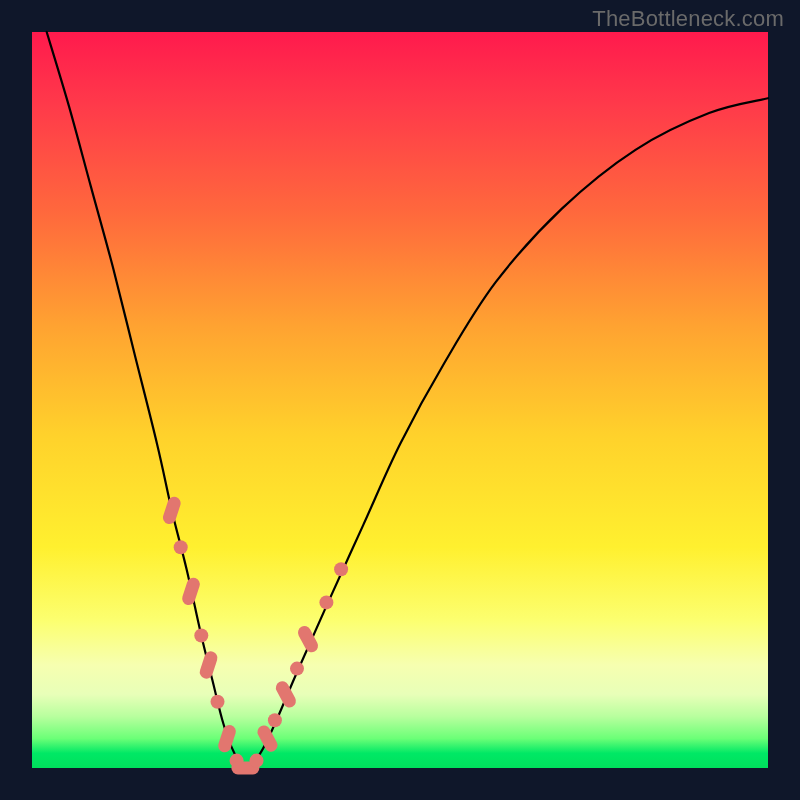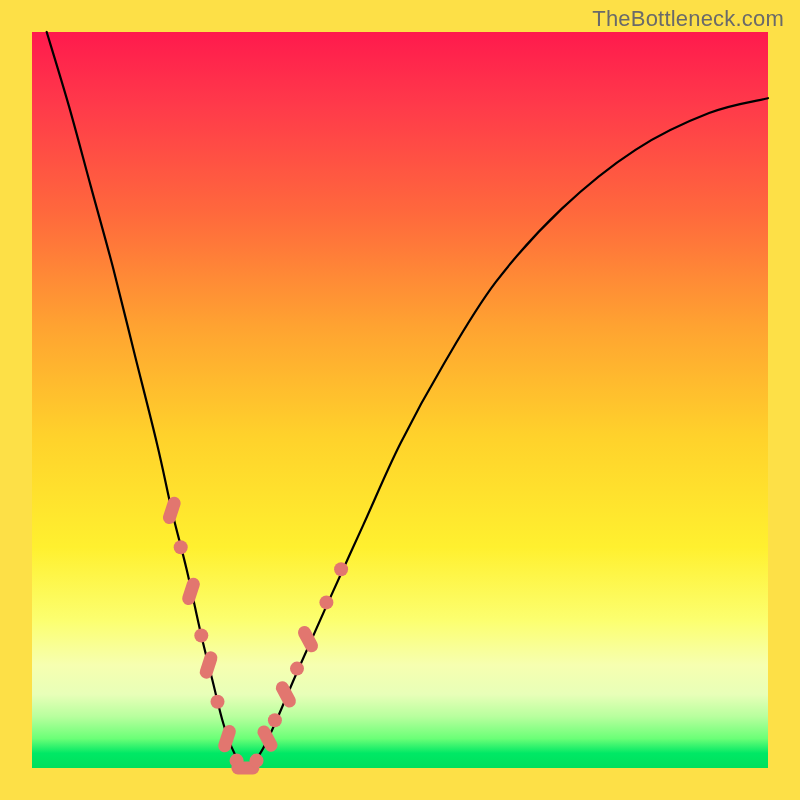--- a/index.html
+++ b/index.html
@@ -8,21 +8,21 @@
     width: 800px;
     height: 800px;
     overflow: hidden;
     background: #000;
     font-family: Arial, Helvetica, sans-serif;
   }
   .frame {
     position: absolute;
     top: 0; left: 0;
     width: 800px; height: 800px;
-    background: #fde047;
+    background: #0f172a;
   }
   .plot-area {
     position: absolute;
     top: 32px;
     left: 32px;
     width: 736px;
     height: 736px;
     
     background: linear-gradient(
       to bottom,

